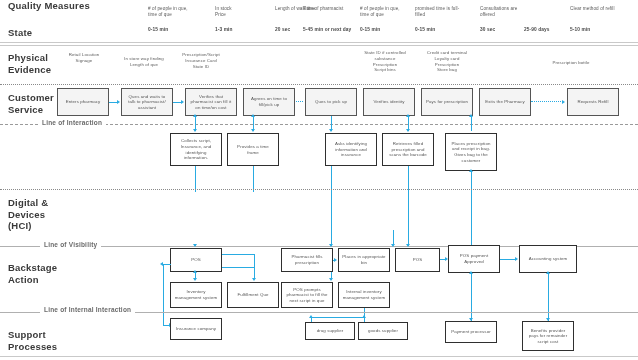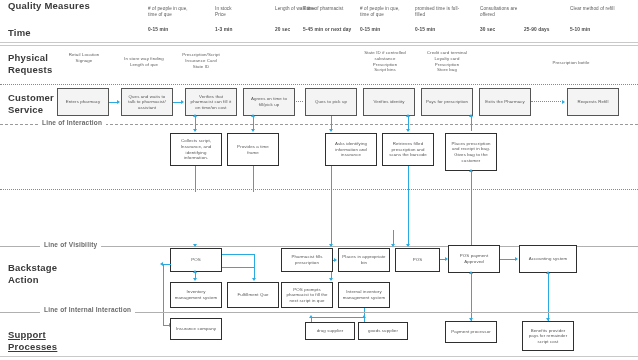--- a/index.html
+++ b/index.html
@@ -65,21 +65,21 @@
   .tip-l{position:absolute;width:0;height:0;border-right:3.2px solid #29abe2;border-top:2.4px solid transparent;border-bottom:2.4px solid transparent;}
   .tip-d{position:absolute;width:0;height:0;border-top:3.2px solid #29abe2;border-left:2.4px solid transparent;border-right:2.4px solid transparent;}
   .tip-u{position:absolute;width:0;height:0;border-bottom:3.2px solid #29abe2;border-left:2.4px solid transparent;border-right:2.4px solid transparent;}
 </style>
 </head>
 <body>
 
 <div id="canvas">
 
   <div class="hdr-title" style="top:0;">Quality Measures</div>
-  <div class="hdr-title" style="top:27px;">Time</div>
+  <div class="hdr-title" style="top:27px;">State</div>
 
   <div class="hdr-cell" style="left:148px;top:6px;width:44px;white-space:pre-line;"># of people in que, time of que</div>
   <div class="hdr-cell" style="left:215px;top:6px;width:44px;white-space:pre-line;">In stock
 Price</div>
   <div class="hdr-cell" style="left:275px;top:6px;width:46px;white-space:pre-line;">Length of wait time</div>
   <div class="hdr-cell" style="left:303px;top:6px;width:46px;white-space:pre-line;">Rate of pharmacist</div>
   <div class="hdr-cell" style="left:360px;top:6px;width:46px;white-space:pre-line;"># of people in que, time of que</div>
   <div class="hdr-cell" style="left:415px;top:6px;width:50px;white-space:pre-line;">promised time is full-filled</div>
   <div class="hdr-cell" style="left:480px;top:6px;width:52px;white-space:pre-line;">Consultations are offered</div>
   <div class="hdr-cell" style="left:570px;top:6px;width:50px;white-space:pre-line;">Clear method of refill</div>
@@ -91,21 +91,21 @@
   <div class="hdr-cell b" style="left:360px;top:27px;width:46px;">0-15 min</div>
   <div class="hdr-cell b" style="left:415px;top:27px;width:46px;">0-15 min</div>
   <div class="hdr-cell b" style="left:480px;top:27px;width:40px;">30 sec</div>
   <div class="hdr-cell b" style="left:524px;top:27px;width:46px;">25-90 days</div>
   <div class="hdr-cell b" style="left:570px;top:27px;width:46px;">5-10 min</div>
 
   <div class="sep-solid" style="left:0;top:42px;width:638px;"></div>
   <div class="sep-solid" style="left:0;top:45px;width:638px;"></div>
 
   <div class="rowlabel" style="top:52px;white-space:pre-line;">Physical
-Requests</div>
+Evidence</div>
 
   <div class="pe" style="left:55px;top:52px;width:58px;white-space:pre-line;">Retail Location
 Signage</div>
   <div class="pe" style="left:113px;top:56px;width:62px;white-space:pre-line;">In store way finding
 Length of que</div>
   <div class="pe" style="left:170px;top:52px;width:62px;white-space:pre-line;">Prescription/Script
 Insurance Card
 State ID</div>
   <div class="pe" style="left:355px;top:50px;width:60px;white-space:pre-line;">State ID if controlled
 substance
@@ -171,20 +171,23 @@
 
   <div class="av" style="left:195px;top:166px;height:26px;"></div>
   <div class="av" style="left:253px;top:166px;height:26px;"></div>
   <div class="av" style="left:331px;top:166px;height:80px;"></div>
   <div class="av" style="left:408px;top:166px;height:80px;"></div>
   <div class="av" style="left:471px;top:171px;height:75px;"></div>
   <div class="tip-u" style="left:469.4px;top:169px;"></div>
 
   <div class="sep-dot" style="left:0;top:189px;width:638px;"></div>
 
+  <div class="rowlabel" style="top:197px;white-space:pre-line;">Digital &amp;
+Devices
+(HCI)</div>
 
   <div class="sep-thick" style="left:0;top:246px;width:638px;"></div>
   <div class="sep-text" style="left:40px;top:241px;">Line of Visibility</div>
 
   <div class="rowlabel" style="top:262px;white-space:pre-line;">Backstage
 Action</div>
 
   <div class="box white" style="left:170px;top:248px;width:52px;height:24px;">POS</div>
   <div class="box white" style="left:170px;top:282px;width:52px;height:26px;">Inventory management system</div>
   <div class="box white" style="left:227px;top:282px;width:52px;height:26px;">Fulfillment Que</div>
@@ -239,21 +242,21 @@
 
   <div class="av" style="left:163px;top:264px;height:62px;"></div>
   <div class="ah" style="left:163px;top:264px;width:8px;"></div>
   <div class="tip-l" style="left:160px;top:262px;"></div>
   <div class="ah" style="left:163px;top:325px;width:8px;"></div>
   <div class="tip-r" style="left:169px;top:323px;"></div>
 
   <div class="sep-thick" style="left:0;top:312px;width:638px;"></div>
   <div class="sep-text" style="left:40px;top:306px;">Line of Internal Interaction</div>
 
-  <div class="rowlabel" style="top:329px;white-space:pre-line;text-decoration:underline;">Support
+  <div class="rowlabel" style="top:329px;white-space:pre-line;">Support
 Processes</div>
 
   <div class="box white" style="left:170px;top:318px;width:52px;height:22px;">Insurance company</div>
   <div class="box white" style="left:305px;top:322px;width:50px;height:18px;">drug supplier</div>
   <div class="box white" style="left:358px;top:322px;width:50px;height:18px;">goods supplier</div>
   <div class="box white" style="left:445px;top:321px;width:52px;height:22px;">Payment processor</div>
   <div class="box white" style="left:522px;top:321px;width:52px;height:30px;">Benefits provider pays for remainder script cost</div>
 
   <div class="sep-solid" style="left:0;top:356px;width:638px;"></div>
 

